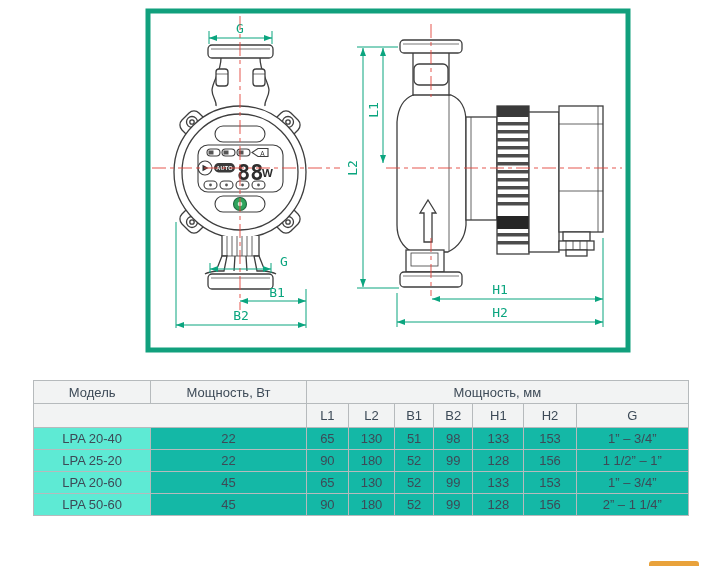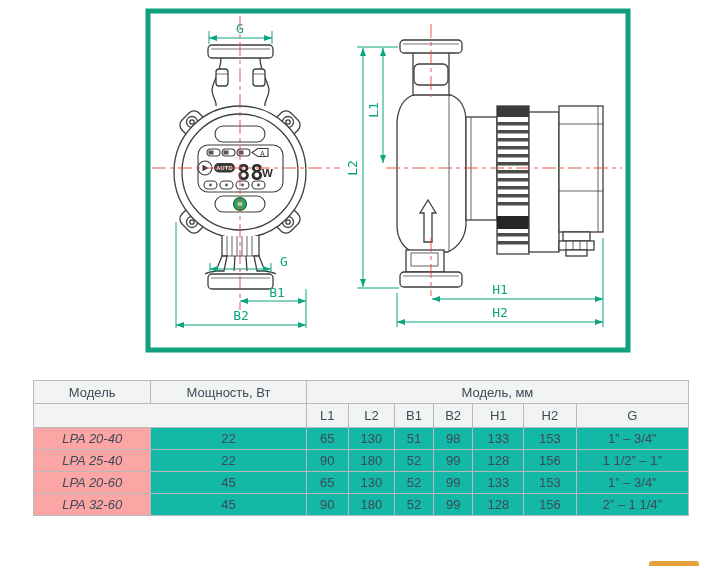--- a/index.html
+++ b/index.html
@@ -15,21 +15,21 @@
     border-collapse:collapse;table-layout:fixed;width:656px;
     font-family:"Liberation Sans",sans-serif;font-size:13px;color:#3D4A57;
   }
   table.spec{border:1px solid #9BA1A5;}
   table.spec th,table.spec td{
     border:1px solid #B6BABC;height:21px;text-align:center;
     font-weight:400;padding:0 2px;white-space:nowrap;overflow:hidden;
   }
   table.spec thead th{background:#F2F3F3;height:22px;}
   table.spec thead tr.sub th{height:23px;}
-  table.spec td.model{background:#fca5a5;font-style:italic;}
+  table.spec td.model{background:#5eead4;}
   table.spec td{background:#14b8a6;}
   .sliver{
     position:absolute;left:649px;top:561px;width:50px;height:5px;
     background:#E9A23B;border-radius:3px 3px 0 0;
   }
 </style>
 </head>
 <body>
 
 <svg id="drawing" width="722" height="372" viewBox="0 0 722 372">
@@ -248,21 +248,21 @@
       <col style="width:39px">
         <col style="width:39px">
       <col style="width:51px">
         <col style="width:52px">
       <col style="width:112px">
     </colgroup>
     <thead>
       <tr>
         <th>Модель</th>
         <th>Мощность, Вт</th>
-        <th colspan="7">Модель, мм</th>
+        <th colspan="7">Мощность, мм</th>
       </tr>
       <tr class="sub" id="dim-header-row">
         <th colspan="2"></th>
       <th>L1</th>
           <th>L2</th>
           <th>B1</th>
           <th>B2</th>
           <th>H1</th>
           <th>H2</th>
           <th>G</th>
@@ -274,21 +274,21 @@
           <td>22</td>
           <td>65</td>
           <td>130</td>
           <td>51</td>
           <td>98</td>
           <td>133</td>
           <td>153</td>
           <td>1” – 3/4”</td>
         </tr>
         <tr>
-          <td class="model">LPA 25-40</td>
+          <td class="model">LPA 25-20</td>
           <td>22</td>
           <td>90</td>
           <td>180</td>
           <td>52</td>
           <td>99</td>
           <td>128</td>
           <td>156</td>
           <td>1 1/2” – 1”</td>
         </tr>
         <tr>
@@ -296,21 +296,21 @@
           <td>45</td>
           <td>65</td>
           <td>130</td>
           <td>52</td>
           <td>99</td>
           <td>133</td>
           <td>153</td>
           <td>1” – 3/4”</td>
         </tr>
         <tr>
-          <td class="model">LPA 32-60</td>
+          <td class="model">LPA 50-60</td>
           <td>45</td>
           <td>90</td>
           <td>180</td>
           <td>52</td>
           <td>99</td>
           <td>128</td>
           <td>156</td>
           <td>2” – 1 1/4”</td>
         </tr>
       </tbody>

